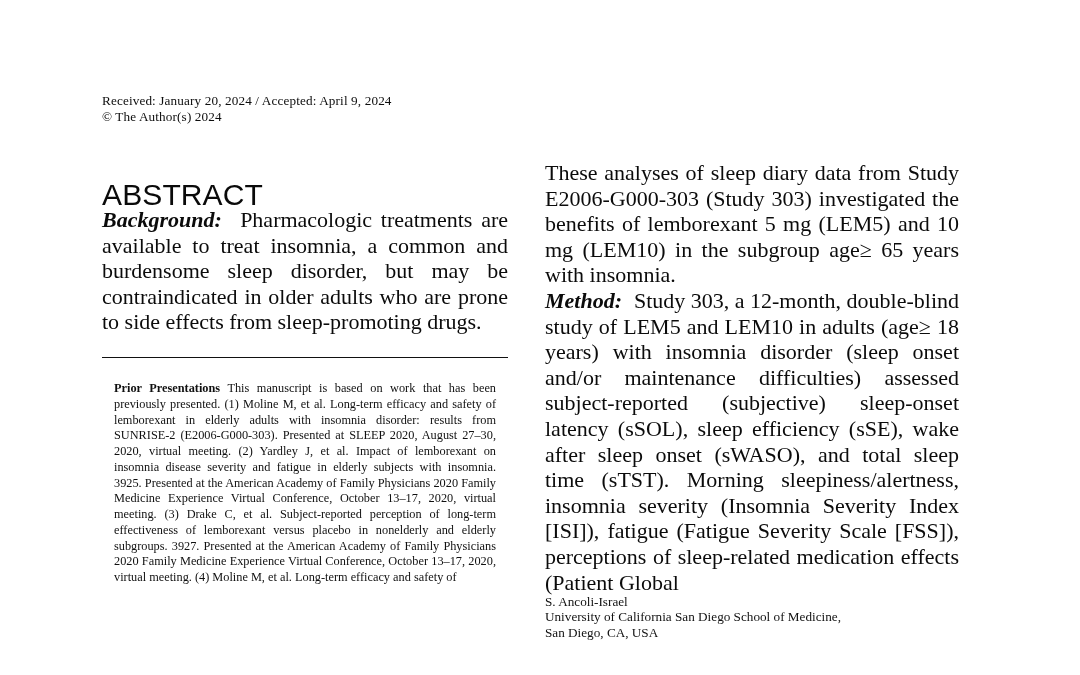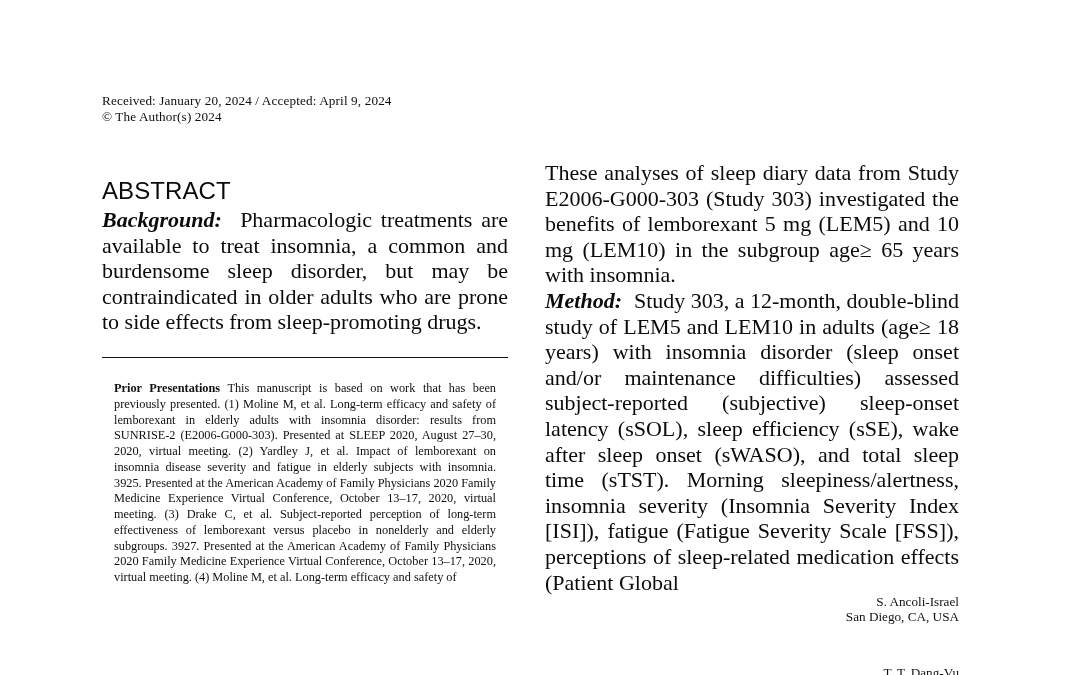--- a/index.html
+++ b/index.html
@@ -51,21 +51,21 @@
     letter-spacing: 0.01em;
   }
   .pub-header .line { white-space: nowrap; }
 
   
   .abstract-heading {
     position: absolute;
     top: 160px;
     left: 0;
     font-family: "Liberation Sans", "DejaVu Sans", sans-serif;
-    font-size: 24px;
+    font-size: 30px;
     font-weight: 400;
     letter-spacing: 0.004em;
     line-height: 30px;
     color: #0a0a0a;
   }
 
   
   .abstract-body {
     font-size: 22px;
     line-height: 25.6px;
@@ -121,21 +121,21 @@
   
   .affiliations {
     position: absolute;
     top: 594px;
     left: 0;
     width: 414px;
     font-size: 13.2px;
     line-height: 15.4px;
     color: #111111;
   }
-  .affiliations .aff-block { margin: 0 0 13px 0; text-align: right; }
+  .affiliations .aff-block { margin: 0 0 13px 0; }
   .affiliations .aff-block:last-child { margin-bottom: 0; margin-top: 40px; }
   .affiliations .aff-line { white-space: nowrap; }
 </style>
 </head>
 <body>
 
 <div class="page">
 
   <div class="col-left">
 
@@ -169,20 +169,21 @@
         <span>These analyses of sleep diary data from Study E2006-G000-303 (Study 303) investigated the benefits of lemborexant 5 mg (LEM5) and 10 mg (LEM10) in the subgroup age≥ 65 years with insomnia.</span>
       </p>
       <p>
         <span class="sec-label">Method</span><span class="sec-label">:</span><span class="gap-after-label">&nbsp;&nbsp;</span><span>Study 303, a 12-month, double-blind study of LEM5 and LEM10 in adults (age≥ 18 years) with insomnia disorder (sleep onset and/or maintenance difficulties) assessed subject-reported (subjective) sleep-onset latency (sSOL), sleep efficiency (sSE), wake after sleep onset (sWASO), and total sleep time (sTST). Morning sleepiness/alertness, insomnia severity (Insomnia Severity Index [ISI]), fatigue (Fatigue Severity Scale [FSS]), perceptions of sleep-related medication effects (Patient Global</span>
       </p>
     </div>
 
     <div class="affiliations">
       <div class="aff-block">
         <div class="aff-line">S. Ancoli-Israel</div>
+        <div class="aff-line">University of California San Diego School of Medicine,</div>
         <div class="aff-line">San Diego, CA, USA</div>
       </div>
       <div class="aff-block">
         <div class="aff-line">T. T. Dang-Vu</div>
       </div>
     </div>
 
   </div>
 
 </div>

